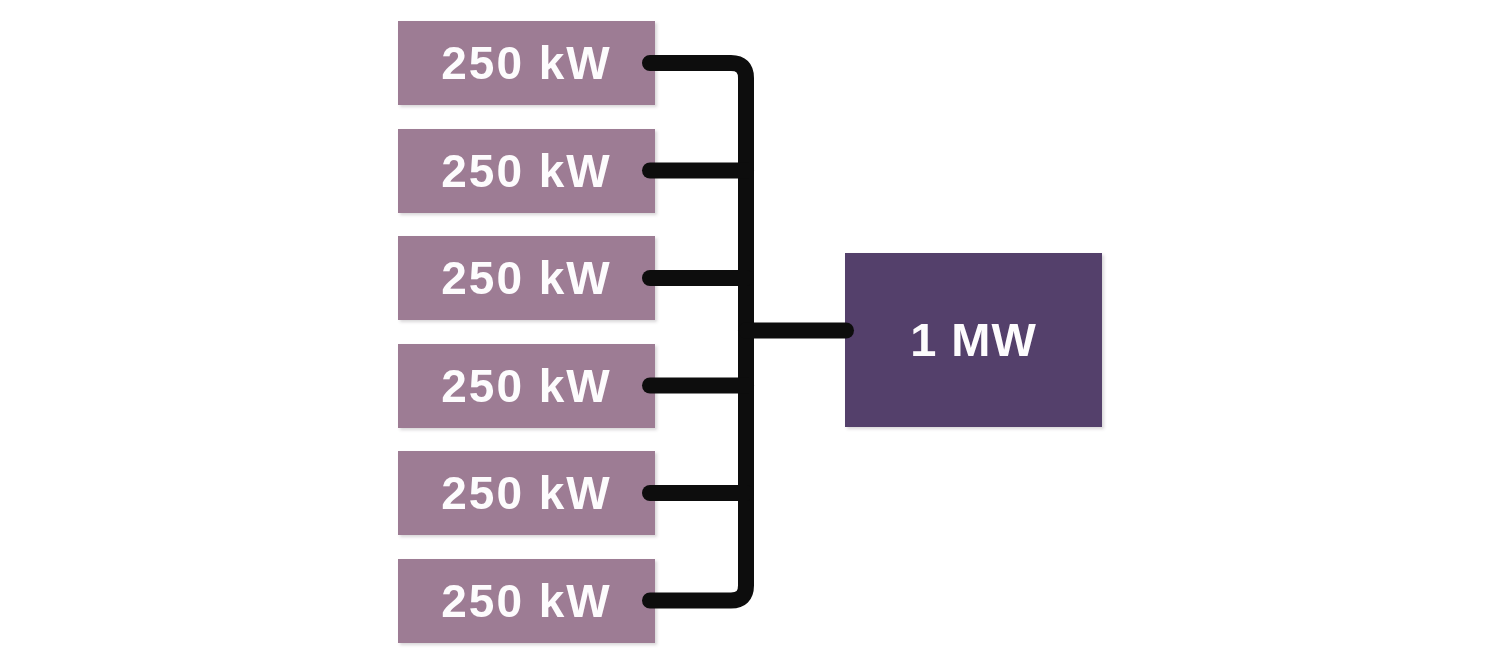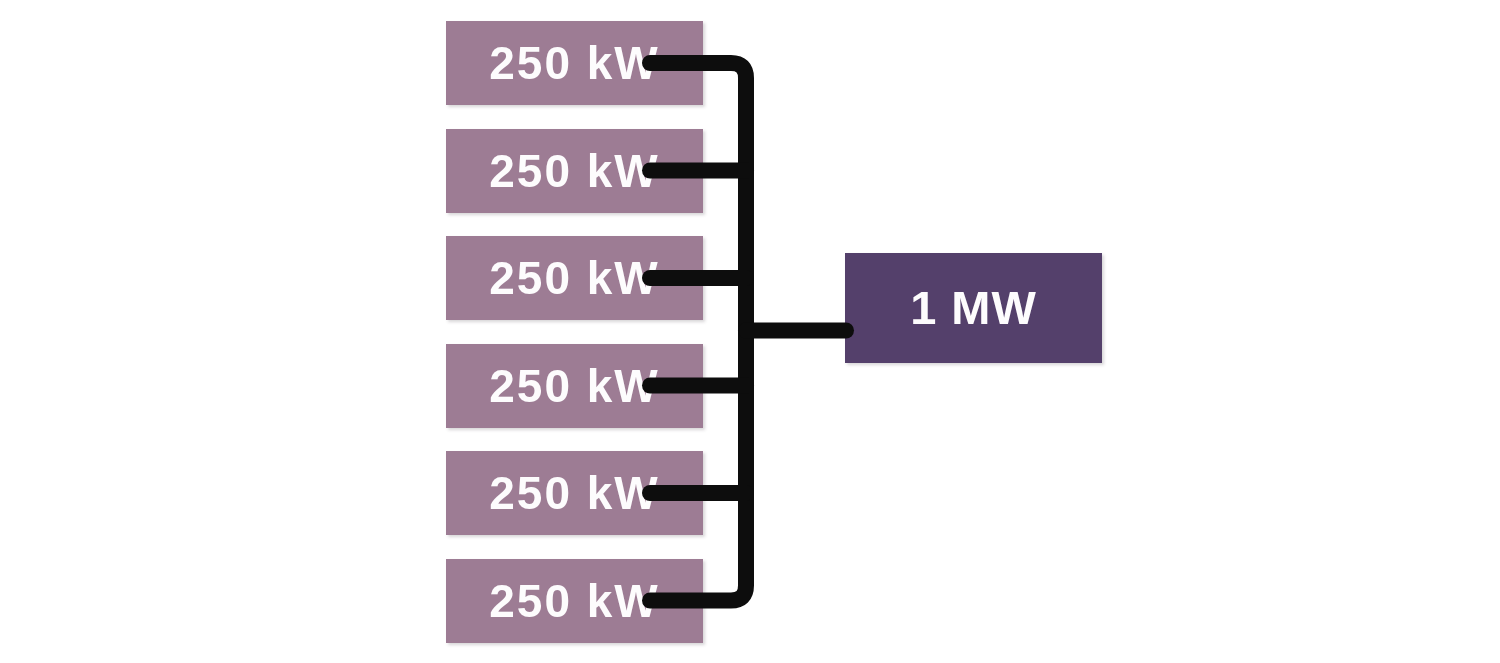--- a/index.html
+++ b/index.html
@@ -22,34 +22,33 @@
     height: 84px;
     background: var(--color-source-box, #9D7C94);
     color: var(--color-text, #FDFCFD);
     display: flex;
     align-items: center;
     justify-content: center;
     font-weight: bold;
     font-size: 46px;
     letter-spacing: 2px;
     box-shadow: 2px 2px 3px rgba(40, 25, 40, 0.18);
-    margin-left: 48px;
   }
   .sb0 { top: 21px; }
   .sb1 { top: 128.5px; }
   .sb2 { top: 236px; }
   .sb3 { top: 343.5px; }
   .sb4 { top: 451px; }
   .sb5 { top: 558.5px; }
   .load-box {
     position: absolute;
     left: 845px;
     top: 253px;
     width: 257px;
-    height: 110px;
+    height: 174px;
     background: var(--color-load-box, #54406B);
     color: var(--color-text, #FDFCFD);
     display: flex;
     flex-direction: column;
     align-items: center;
     justify-content: center;
     font-weight: bold;
     font-size: 47px;
     letter-spacing: 1px;
     line-height: 64px;

